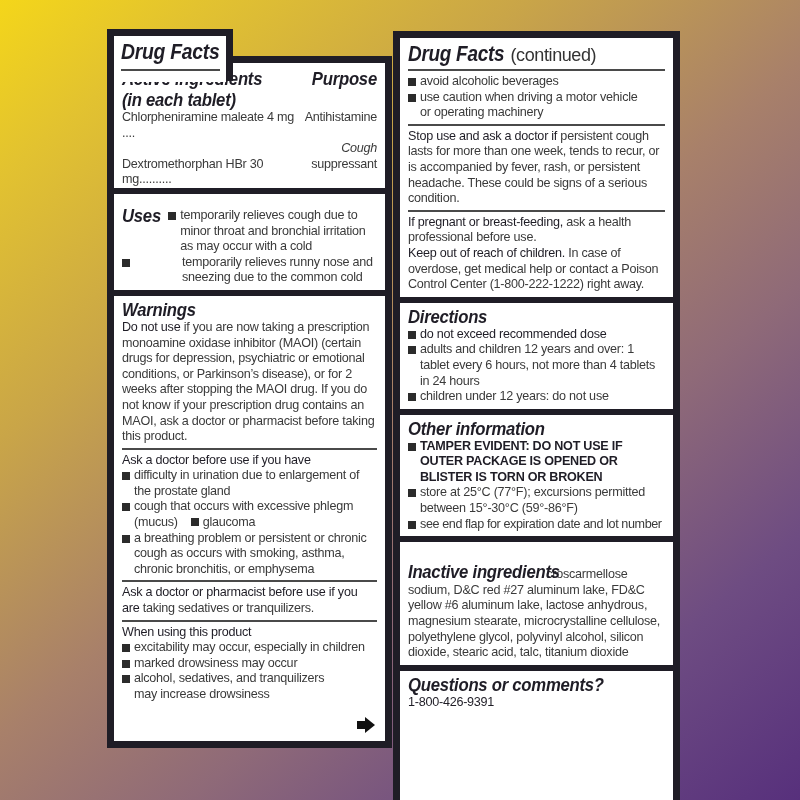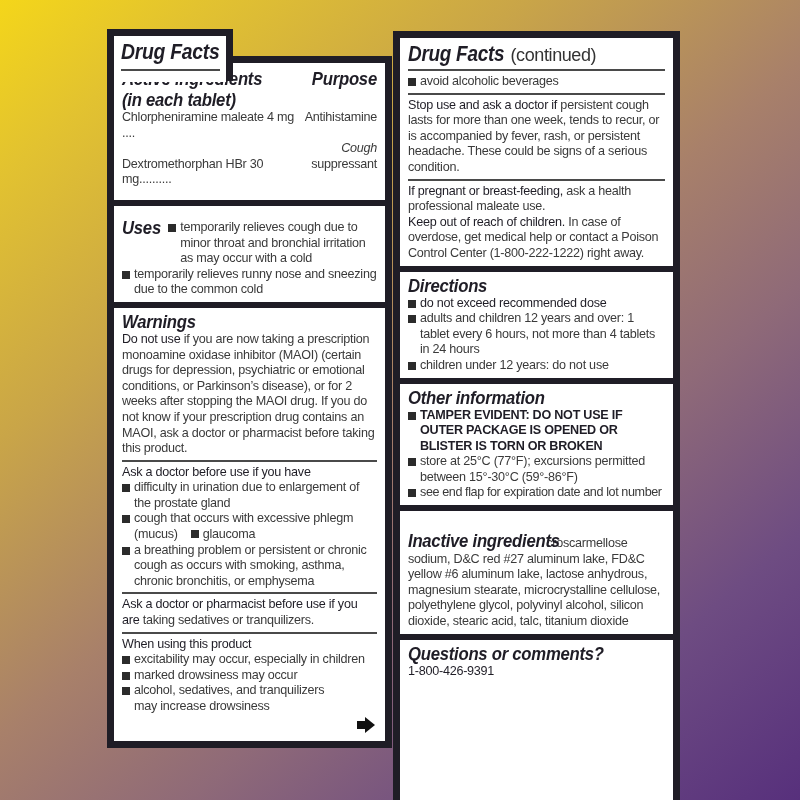--- a/index.html
+++ b/index.html
@@ -97,36 +97,36 @@
     <div class="row-purpose">
       <span class="h-it">Active ingredients</span>
       <span class="h-it" style="transform-origin:right center;">Purpose</span>
     </div>
     <div><span class="h-it">(in each tablet)</span></div>
     <div class="txt row-purpose">
       <span>Chlorpheniramine maleate 4 mg ....</span>
       <span>Antihistamine</span>
     </div>
     <div class="txt right">Cough</div>
-    <div class="txt row-purpose" style="padding-bottom:12px;">
+    <div class="txt row-purpose" style="padding-bottom:0;">
       <span>Dextromethorphan HBr 30 mg..........</span>
       <span>suppressant</span>
     </div>
     <div class="divider-thick"></div>
   </div>
 
   <div class="sec" style="padding-top:11px;">
     <div class="txt" style="display:flex;">
       <span class="h-it" style="margin-right:2px;width:62px;">Uses</span>
       <div class="bul" style="padding-top:3px;">
         <span class="sq"></span>
         <span style="text-indent:0;">temporarily relieves cough due to minor throat and bronchial irritation as may occur with a cold</span>
       </div>
     </div>
-    <div class="txt bul" style="padding-bottom:4px;">
+    <div class="txt bul" style="padding-bottom:4px;gap:48px;">
       <span class="sq"></span>
       <span>temporarily relieves runny nose and sneezing due to the common cold</span>
     </div>
     <div class="divider-thick"></div>
   </div>
 
   <div class="sec" style="padding-top:3px;">
     <span class="h-it">Warnings</span>
     <div class="txt">
       <b>Do not use</b><span> if you are now taking a prescription monoamine oxidase inhibitor (MAOI) (certain drugs for depression, psychiatric or emotional conditions, or Parkinson’s disease), or for 2 weeks after stopping the MAOI drug. If you do not know if your prescription drug contains an MAOI, ask a doctor or pharmacist before taking this product.</span>
@@ -170,27 +170,31 @@
 <div class="panel right-panel">
   <div class="sec" style="padding-top:4px;">
     <div style="white-space:nowrap;">
       <span class="h-it title-drug" style="transform:scaleX(0.86);">Drug Facts</span><span style="font-size:18px;color:#333;margin-left:-14px;letter-spacing:-0.4px;"> (continued)</span>
     </div>
     <div class="divider-thin"></div>
     <div class="txt bul">
       <span class="sq"></span>
       <span>avoid alcoholic beverages</span>
     </div>
+    <div class="txt bul" style="padding-right:20px;">
+      <span class="sq"></span>
+      <span>use caution when driving a motor vehicle or operating machinery</span>
+    </div>
     <div class="divider-thin"></div>
     <div class="txt">
       <b>Stop use and ask a doctor if</b><span> persistent cough lasts for more than one week, tends to recur, or is accompanied by fever, rash, or persistent headache. These could be signs of a serious condition.</span>
     </div>
     <div class="divider-thin"></div>
     <div class="txt">
-      <b>If pregnant or breast-feeding,</b><span> ask a health professional maleate use.</span>
+      <b>If pregnant or breast-feeding,</b><span> ask a health professional before use.</span>
     </div>
     <div class="txt" style="padding-bottom:4px;">
       <b>Keep out of reach of children.</b><span> In case of overdose, get medical help or contact a Poison Control Center (1-800-222-1222) right away.</span>
     </div>
     <div class="divider-thick"></div>
   </div>
 
   <div class="sec" style="padding-top:3px;">
     <span class="h-it">Directions</span>
     <div class="txt bul">

